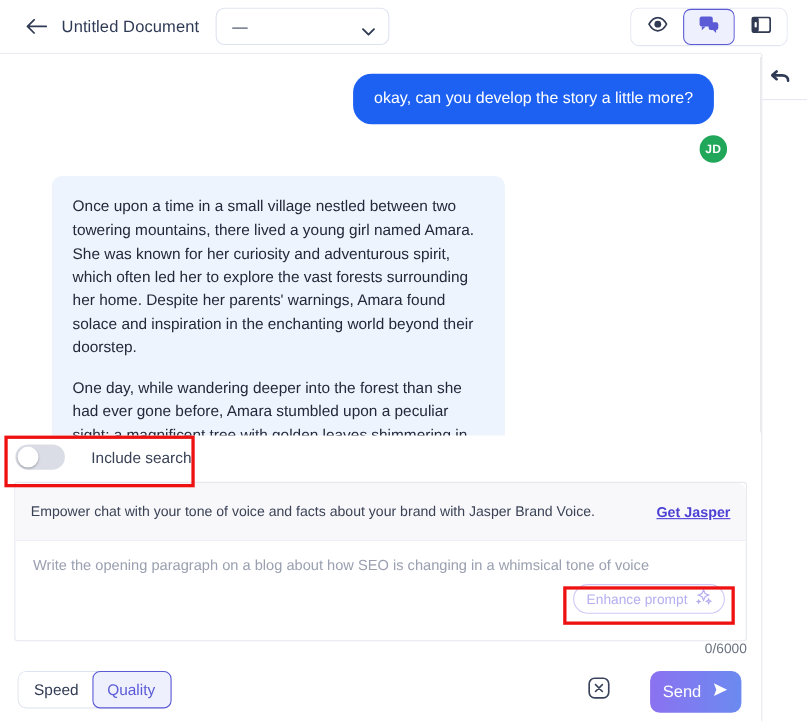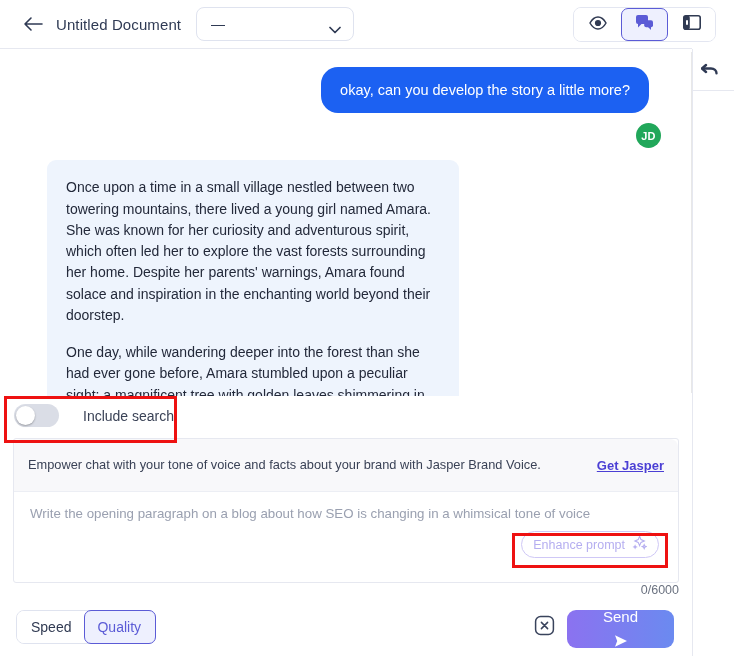--- a/index.html
+++ b/index.html
@@ -165,25 +165,25 @@
     background: #eef0fe; color: #5b5bd6; border: 1.5px solid #5b5bd6;
     border-radius: 7px; height: 34px; margin: -1px; padding-left: 12px;
   }
   .clear-btn {
     position: absolute; right: 132px; top: 14px;
     width: 31px; height: 31px; border-radius: 8px; background: #fff;
     display: flex; align-items: center; justify-content: center; cursor: pointer;
   }
   .send-btn {
     position: absolute; right: 18px; top: 12px;
-    width: 107px; height: 38px; border-radius: 9px;
+    width: 83px; height: 38px; border-radius: 9px;
     background: linear-gradient(90deg, #8b72f0 0%, #6b8af0 100%);
     color: #fff; font-size: 15px;
     display: flex; align-items: center; justify-content: center; gap: 9px;
-    cursor: pointer; border: none; flex-direction: column;
+    cursor: pointer; border: none;
   }
 
   
   .annot { position: absolute; border: 3px solid #ee1111; pointer-events: none; }
   #annot-toggle { left: 4px; top: 396px; width: 173px; height: 47px; }
   #annot-enhance { left: 512px; top: 533px; width: 156px; height: 35px; }
 </style>
 </head>
 <body>
 

